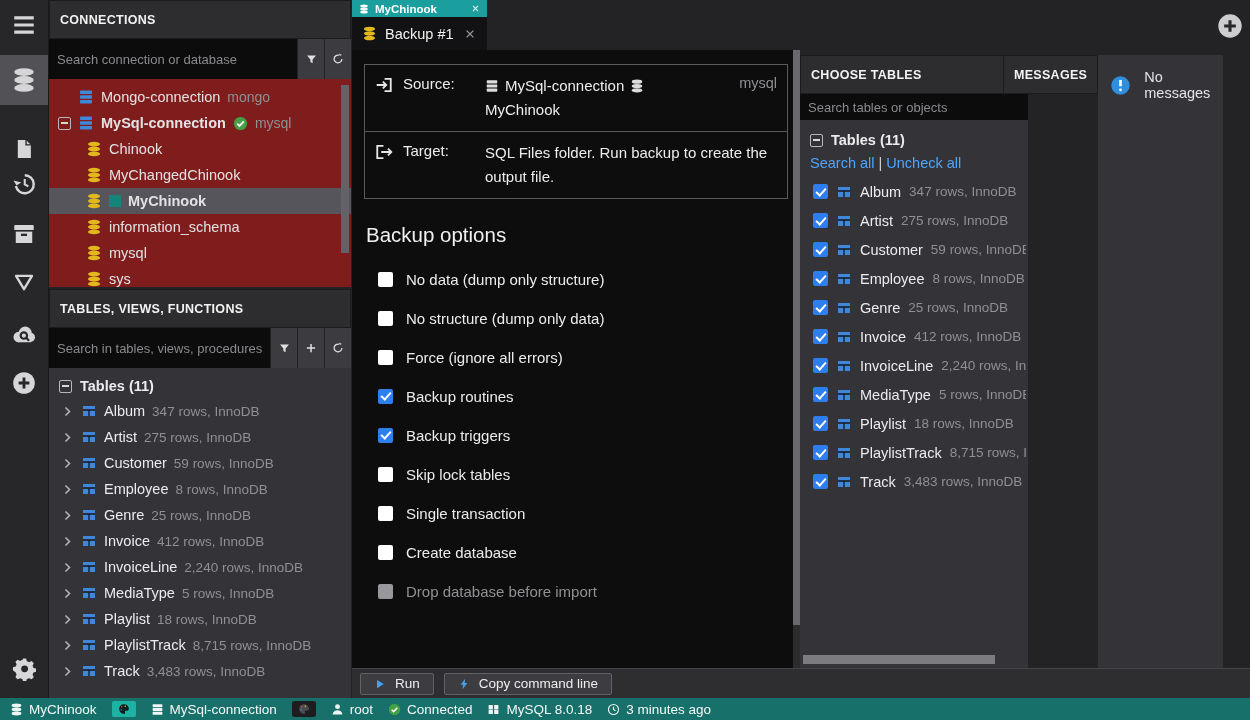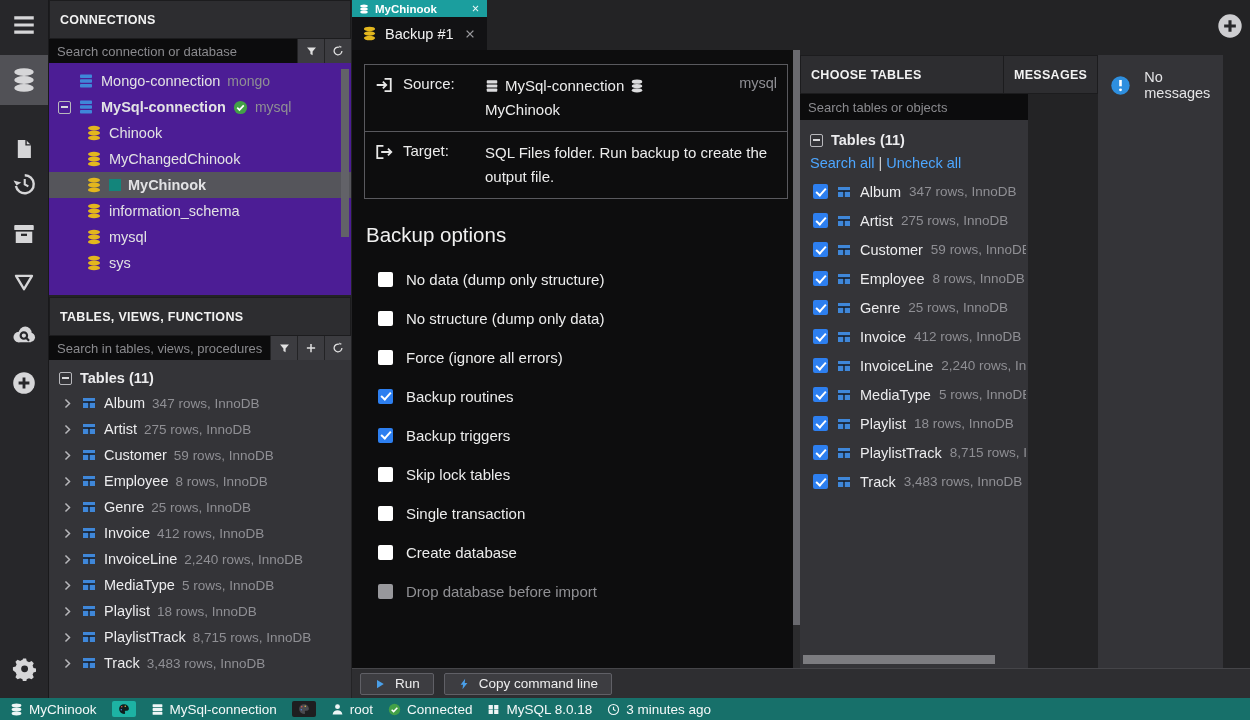--- a/index.html
+++ b/index.html
@@ -19,27 +19,27 @@
   .ib-hist    { height:34px; margin-top:1px; }
   .ib-arch    { height:34px; margin-top:16px; }
   .ib-tri     { height:34px; margin-top:14px; }
   .ib-cloud   { height:34px; margin-top:18px; }
   .ib-plus    { height:34px; margin-top:15px; }
   .ib-gear    { height:34px; position:absolute; bottom:12px; left:0; }
 
   
   .left-panel { position:absolute; left:48px; top:0; width:303px; height:698px; display:flex; flex-direction:column; border-left:1px solid #19191b; }
   .p-header { height:39px; flex:none; background:#2d2d30; border:1px solid #1c1c1e; display:flex; align-items:center; padding:0 10px; font-size:12.5px; font-weight:bold; letter-spacing:.3px; color:#f2f2f2; }
-  .search-row { height:24px; flex:none; display:flex; background:#0c0c0d; }
+  .search-row { height:40px; flex:none; display:flex; background:#0c0c0d; }
   .search-input { flex:1; min-width:0; background:#0c0c0d; border:none; outline:none; color:#cfcfcf; font-size:13px; padding:0 8px; font-family:inherit; }
   .search-input::placeholder { color:#8a8a8e; }
   .sr-btn { width:27px; flex:none; background:#3c3c40; border-left:1px solid #232325; display:flex; align-items:center; justify-content:center; color:#e0e0e0; cursor:pointer; }
   .gap2 { height:2px; flex:none; background:#232325; }
 
-  .conn-tree { height:232px; flex:none; background:#4c1d95; position:relative; overflow:hidden; padding-top:5px; }
+  .conn-tree { height:208px; flex:none; background:#7f1d1d; position:relative; overflow:hidden; padding-top:5px; }
   .tree-row { height:26px; display:flex; align-items:center; font-size:14.5px; color:#e2e2e4; padding-left:9px; gap:7px; cursor:pointer; }
   .exp { width:13px; height:13px; flex:none; position:relative; border:1px solid #b8b8bc; border-radius:2px; visibility:hidden; }
   .exp::after { content:""; position:absolute; left:2px; right:2px; top:50%; height:2px; margin-top:-1px; background:#d8d8da; }
   .tree-row.expanded .exp { visibility:visible; }
   .tree-row.child { padding-left:37px; }
   .tree-row.selected { background:#55555b; }
   .tree-row.bold .lbl { font-weight:700; }
   .ic { width:16px; height:16px; flex:none; }
   .ic svg { width:100%; height:100%; }
   .ic.conn { color:var(--c-conn-icon,#3f87d9); display:none; }

